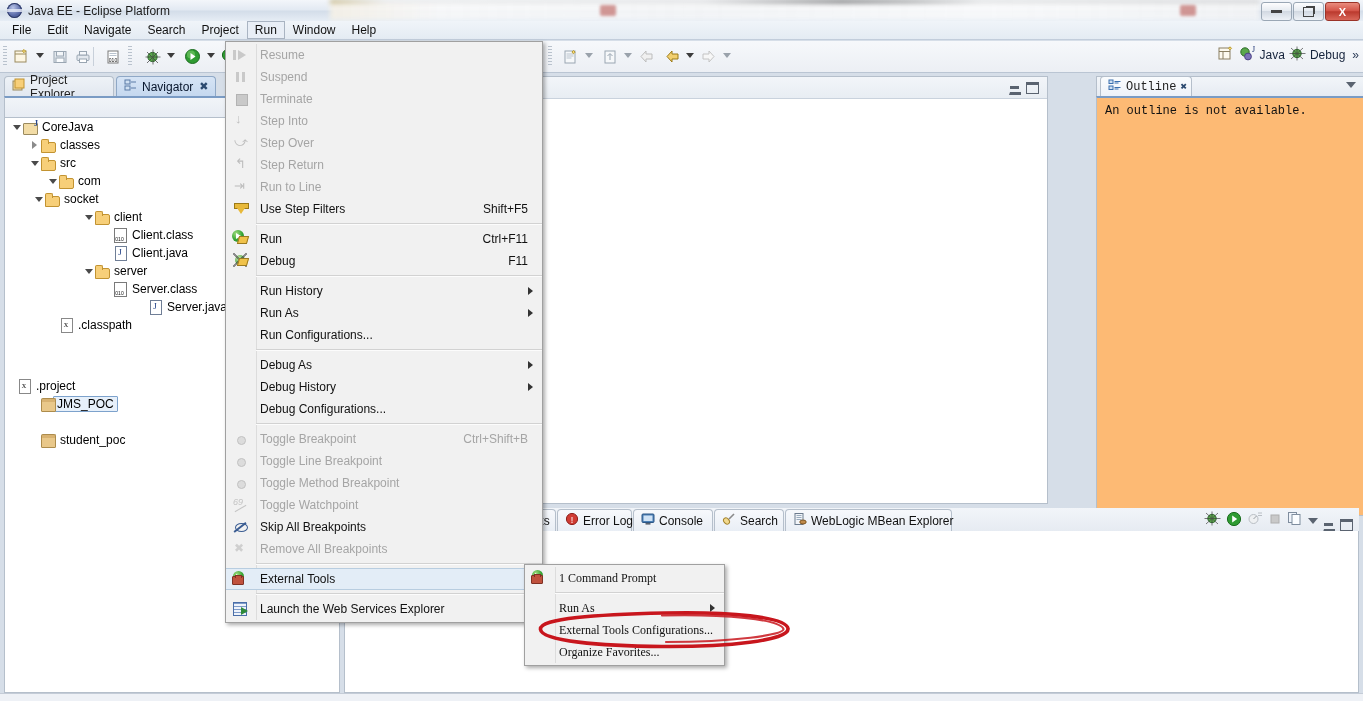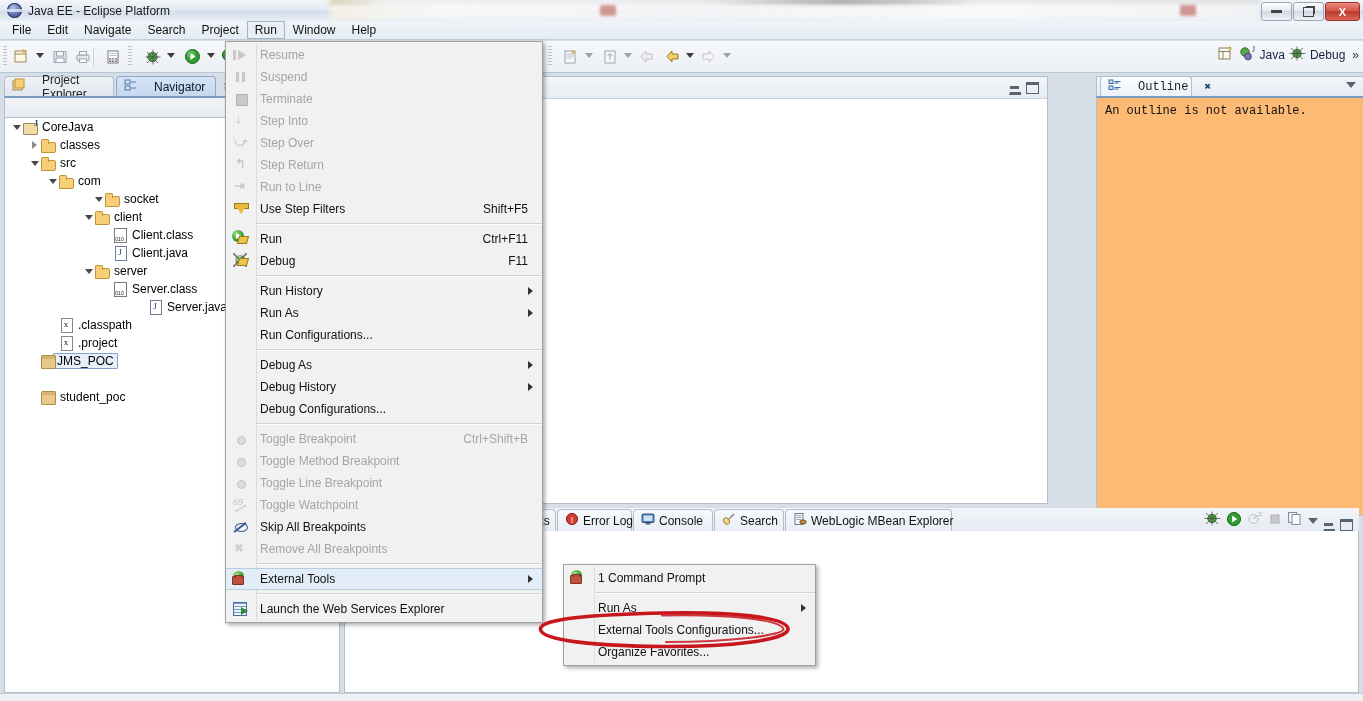--- a/index.html
+++ b/index.html
@@ -77,21 +77,21 @@
 
   
   .persp{position:absolute;right:4px;top:46px;display:flex;align-items:center;gap:4px;font-size:12px;}
   .persp .pl{color:#15233b;}
   .persp .chev{color:#2a3a55;font-size:12px;margin-left:3px;}
 
   
   .leftview{position:absolute;left:4px;top:76px;width:336px;height:617px;}
   .vtabs{position:relative;height:20px;}
   .vtab{
-    position:absolute;top:0;height:20px;display:flex;align-items:center;gap:16px;
+    position:absolute;top:0;height:20px;display:flex;align-items:center;gap:4px;
     padding:0 7px;box-sizing:border-box;font-size:12px;
     border:1px solid #b5bfcb;border-bottom:none;
     border-radius:4px 4px 0 0;
   }
   .vtab.inactive{background:linear-gradient(to bottom,#eef2f7,#e2e8f0);color:#222;}
   .vtab.active{background:linear-gradient(to bottom,#d6e4f5,#c5d8ef);color:#06142b;border-color:#8fa8c6;}
   .vtoolrow{
     position:absolute;left:0;top:20px;width:336px;height:22px;box-sizing:border-box;
     background:linear-gradient(to bottom,#f1f4f8,#e7ecf3);
     border:1px solid #b5bfcb;border-top:2px solid #7a9bc4;
@@ -449,21 +449,21 @@
           <span class="ico ico-folder"></span>
           <span class="tlabel">src</span>
         </div>
         <div class="trow" style="padding-left: 42px;">
           <span class="twist">
             <span class="tri-d"></span>
           </span>
           <span class="ico ico-folder"></span>
           <span class="tlabel">com</span>
         </div>
-        <div class="trow" style="padding-left: 88px;">
+        <div class="trow" style="padding-left: 28px;">
           <span class="twist">
             <span class="tri-d"></span>
           </span>
           <span class="ico ico-folder"></span>
           <span class="tlabel">socket</span>
         </div>
         <div class="trow" style="padding-left: 78px;">
           <span class="twist">
             <span class="tri-d"></span>
           </span>
@@ -495,21 +495,21 @@
         <div class="trow" style="padding-left: 96px; margin-left: 35px;">
           <span class="twist"></span>
           <span class="ico ico-java"></span>
           <span class="tlabel">Server.java</span>
         </div>
         <div class="trow" style="padding-left: 42px;">
           <span class="twist"></span>
           <span class="ico ico-x"></span>
           <span class="tlabel">.classpath</span>
         </div>
-        <div class="trow" style="padding-left: 42px;">
+        <div class="trow" style=" margin-top: 43px;">
           <span class="twist"></span>
           <span class="ico ico-x"></span>
           <span class="tlabel">.project</span>
         </div>
         <div class="trow" style="padding-left: 24px;">
           <span class="twist"></span>
           <span class="ico ico-closedproj"></span>
           <span class="tlabel tsel">JMS_POC</span>
         </div>
         <div class="trow" style="padding-left: 32px; justify-content: flex-end;">
@@ -756,27 +756,27 @@
           <span class="mic">
             <span class="g g-bp"></span>
           </span>
           <span class="mtx">Toggle Breakpoint</span>
           <span class="macc">Ctrl+Shift+B</span>
         </div>
         <div class="mrow disabled">
           <span class="mic">
             <span class="g g-bp"></span>
           </span>
+          <span class="mtx">Toggle Line Breakpoint</span>
+        </div>
+        <div class="mrow disabled">
+          <span class="mic">
+            <span class="g g-bp"></span>
+          </span>
           <span class="mtx">Toggle Method Breakpoint</span>
-        </div>
-        <div class="mrow disabled">
-          <span class="mic">
-            <span class="g g-bp"></span>
-          </span>
-          <span class="mtx">Toggle Line Breakpoint</span>
         </div>
         <div class="mrow disabled">
           <span class="mic">
             <span class="g g-watch"></span>
           </span>
           <span class="mtx">Toggle Watchpoint</span>
         </div>
         <div class="mrow">
           <span class="mic">
             <span class="g g-skip"></span>
@@ -801,21 +801,21 @@
         <div class="mdiv"></div>
         <div class="mrow">
           <span class="mic">
             <span class="g g-ws"></span>
           </span>
           <span class="mtx">Launch the Web Services Explorer</span>
         </div>
       </div>
   </div>
 
-  <div class="submenu" style="left:563px;top:564px;width:253px;">
+  <div class="submenu" style="left:524px;top:564px;width:201px;font-family:Liberation Serif, serif;">
     <div class="gutter"></div>
     <div class="mvsep"></div>
     <div style="position:relative" id="submenu">
         <div class="mrow">
           <span class="mic">
             <span class="g g-ext"></span>
             <span class="g-extbox"></span>
           </span>
           <span class="mtx">1 Command Prompt</span>
         </div>

